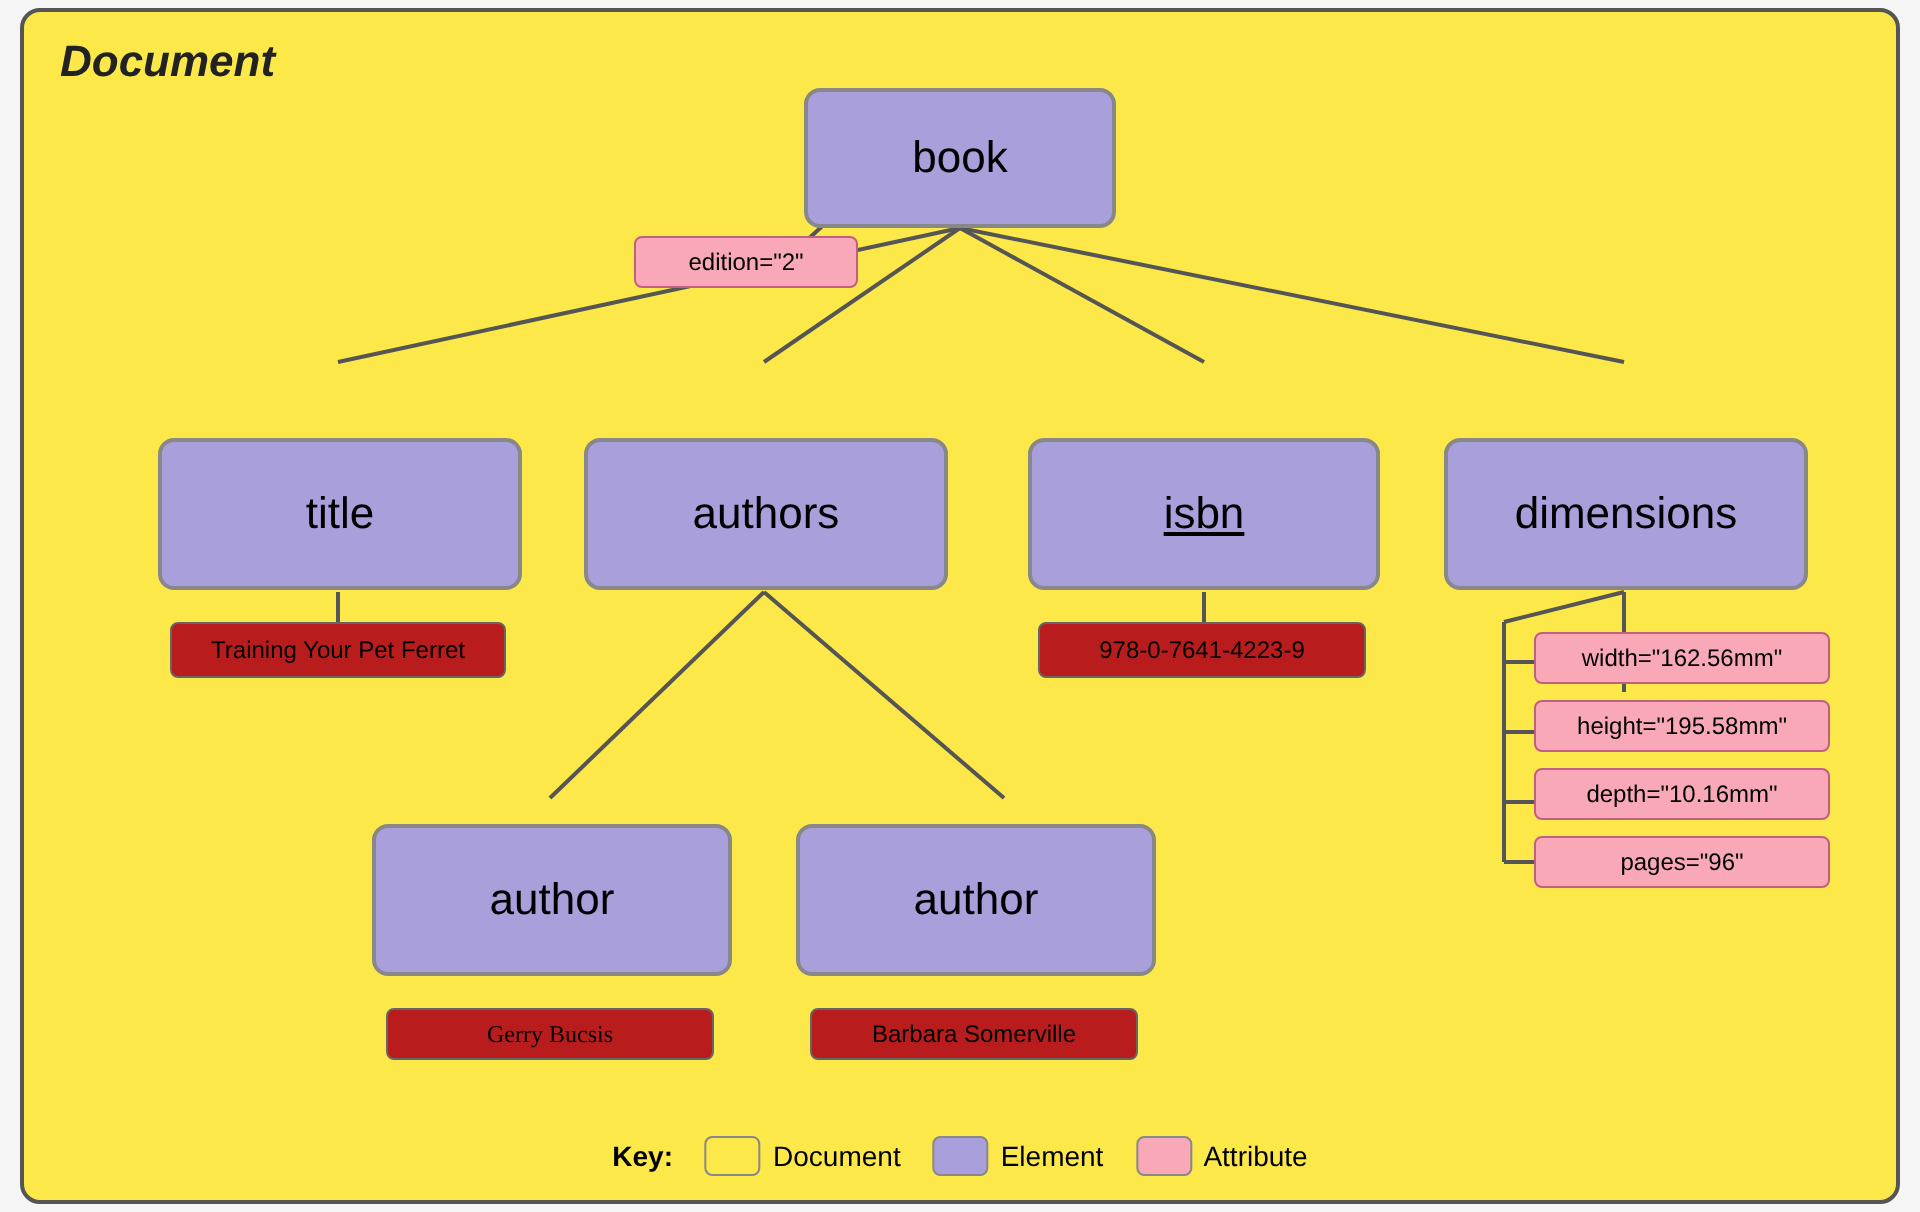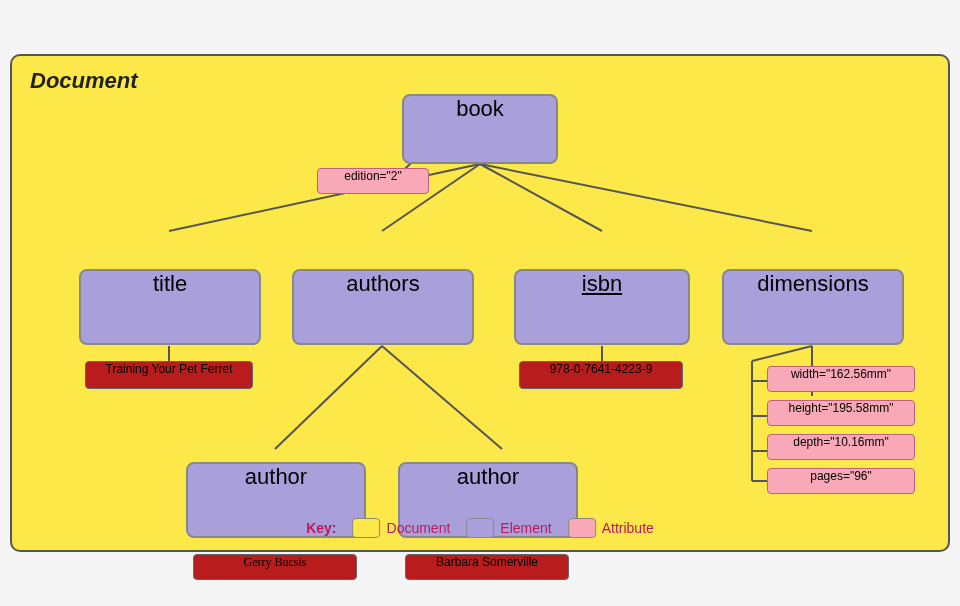--- a/index.html
+++ b/index.html
@@ -7,21 +7,21 @@
       width: 960px;
       height: 606px;
       background: #f5f5f5;
       font-family: Arial, sans-serif;
       display: flex;
       align-items: center;
       justify-content: center;
     }
     .diagram-container {
       width: 940px;
-      height: 498px;
+      height: 598px;
       background: #fde84a;
       border: 2px solid #555;
       border-radius: 10px;
       position: relative;
     }
     .doc-label {
       position: absolute;
       top: 12px;
       left: 18px;
       font-size: 22px;
@@ -34,21 +34,21 @@
       position: absolute;
       top: 0; left: 0;
       width: 100%; height: 100%;
       pointer-events: none;
     }
     
     .node {
       position: absolute;
       border-radius: 8px;
       display: flex;
-      align-items: flex-start;
+      align-items: center;
       justify-content: center;
       text-align: center;
       font-size: 22px;
       font-weight: normal;
     }
     .element-node {
       background: #a89fdb;
       border: 2px solid #888;
     }
     .text-node {
@@ -68,21 +68,21 @@
     
     .key-bar {
       position: absolute;
       bottom: 12px;
       left: 50%;
       transform: translateX(-50%);
       display: flex;
       align-items: center;
       gap: 16px;
       font-size: 14px;
-      color: #be185d;
+      color: #000000;
     }
     .key-item {
       display: flex;
       align-items: center;
       gap: 6px;
     }
     .key-box {
       width: 28px;
       height: 20px;
       border-radius: 4px;

